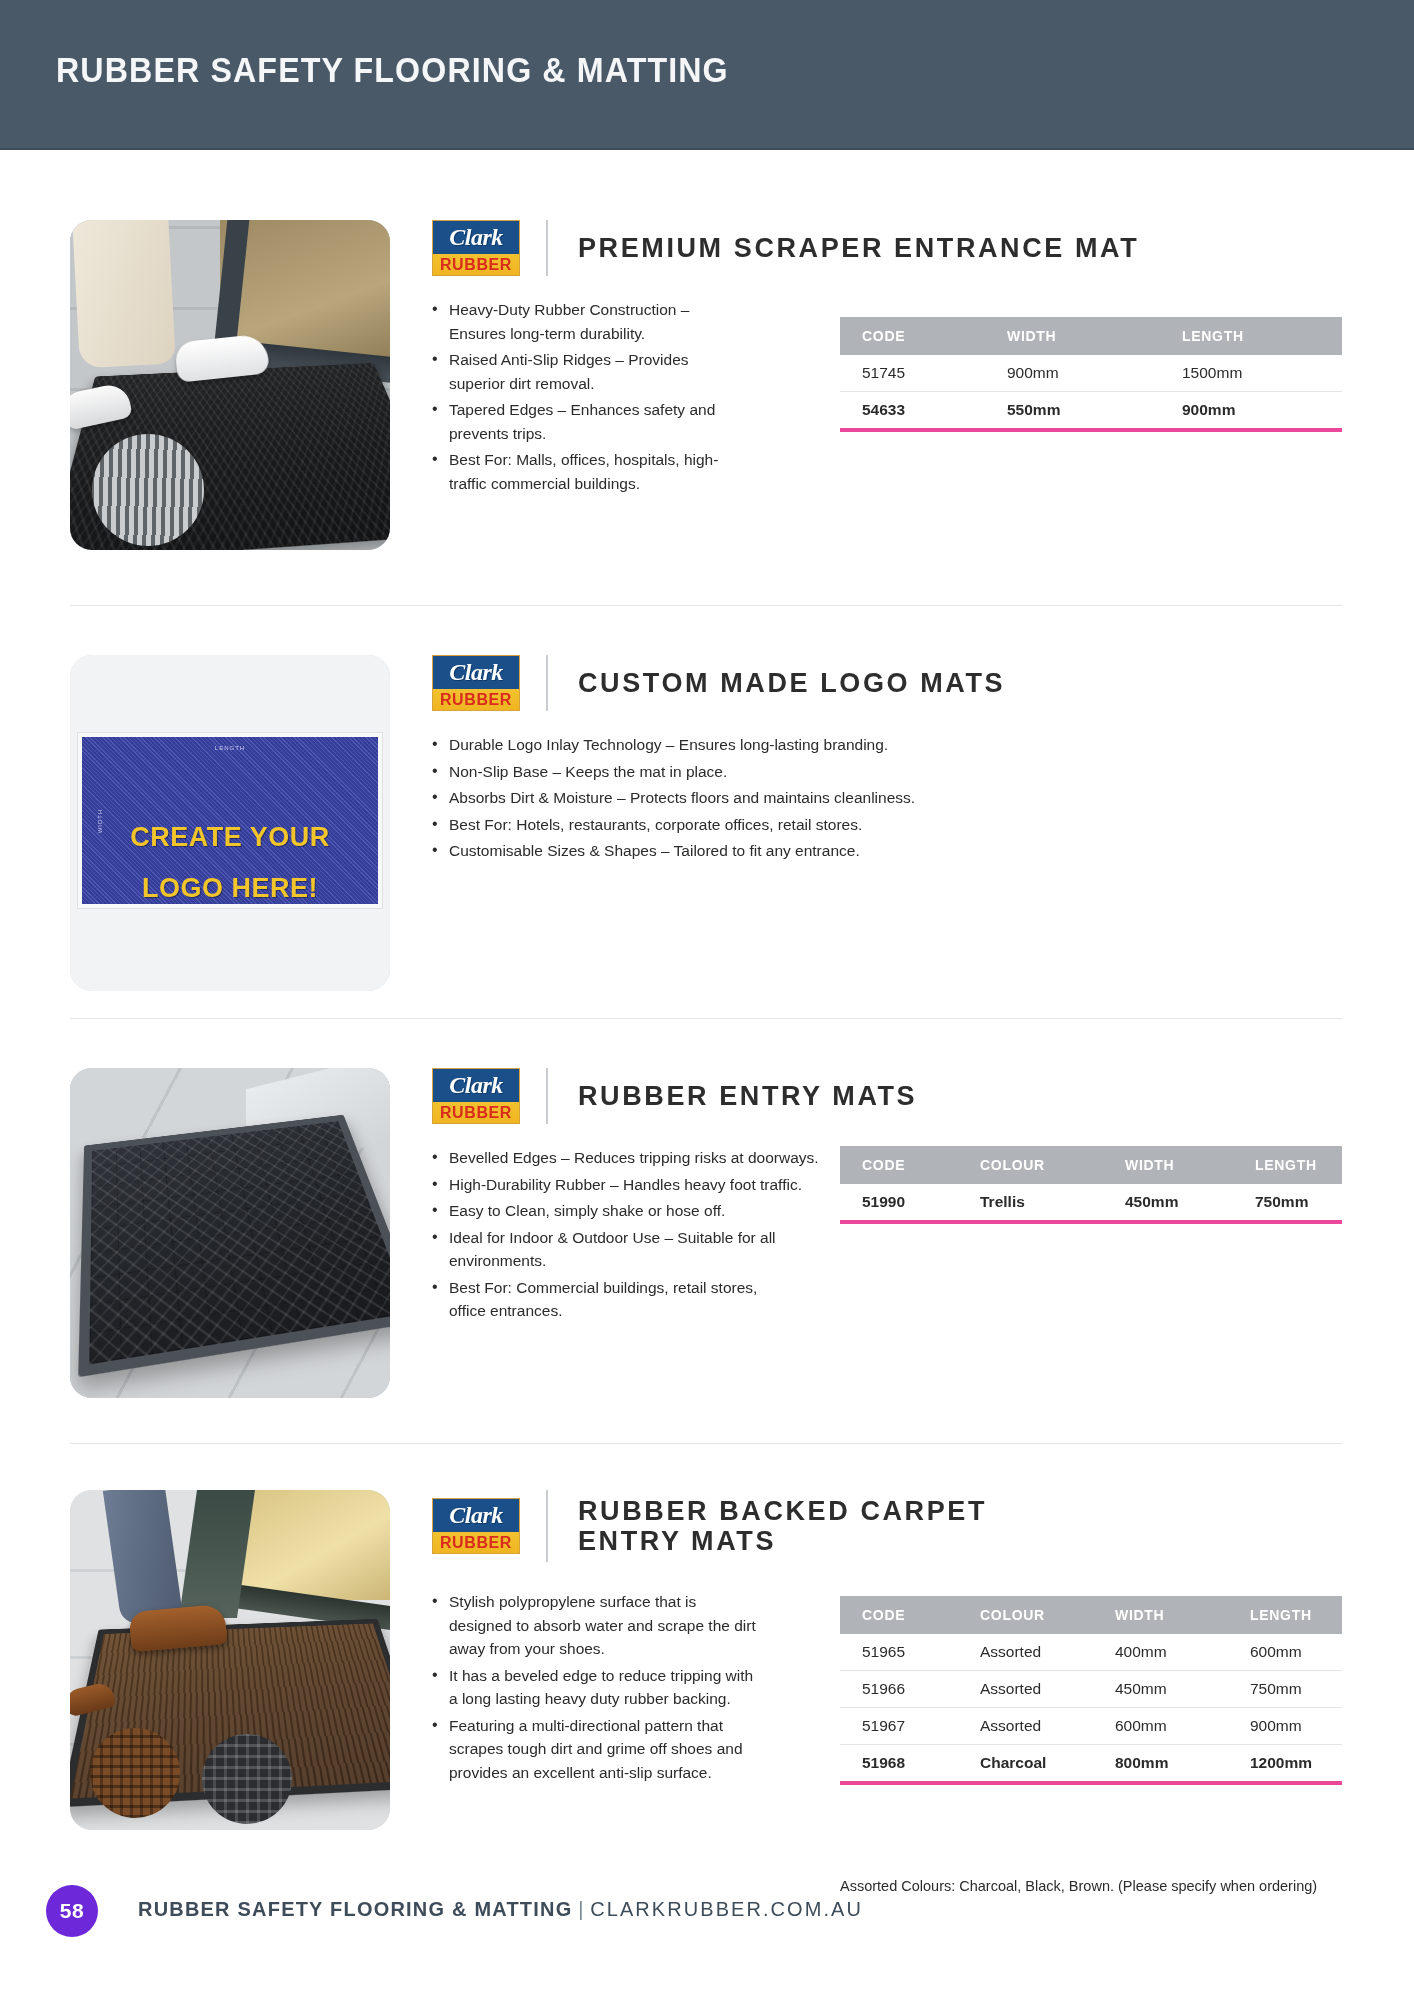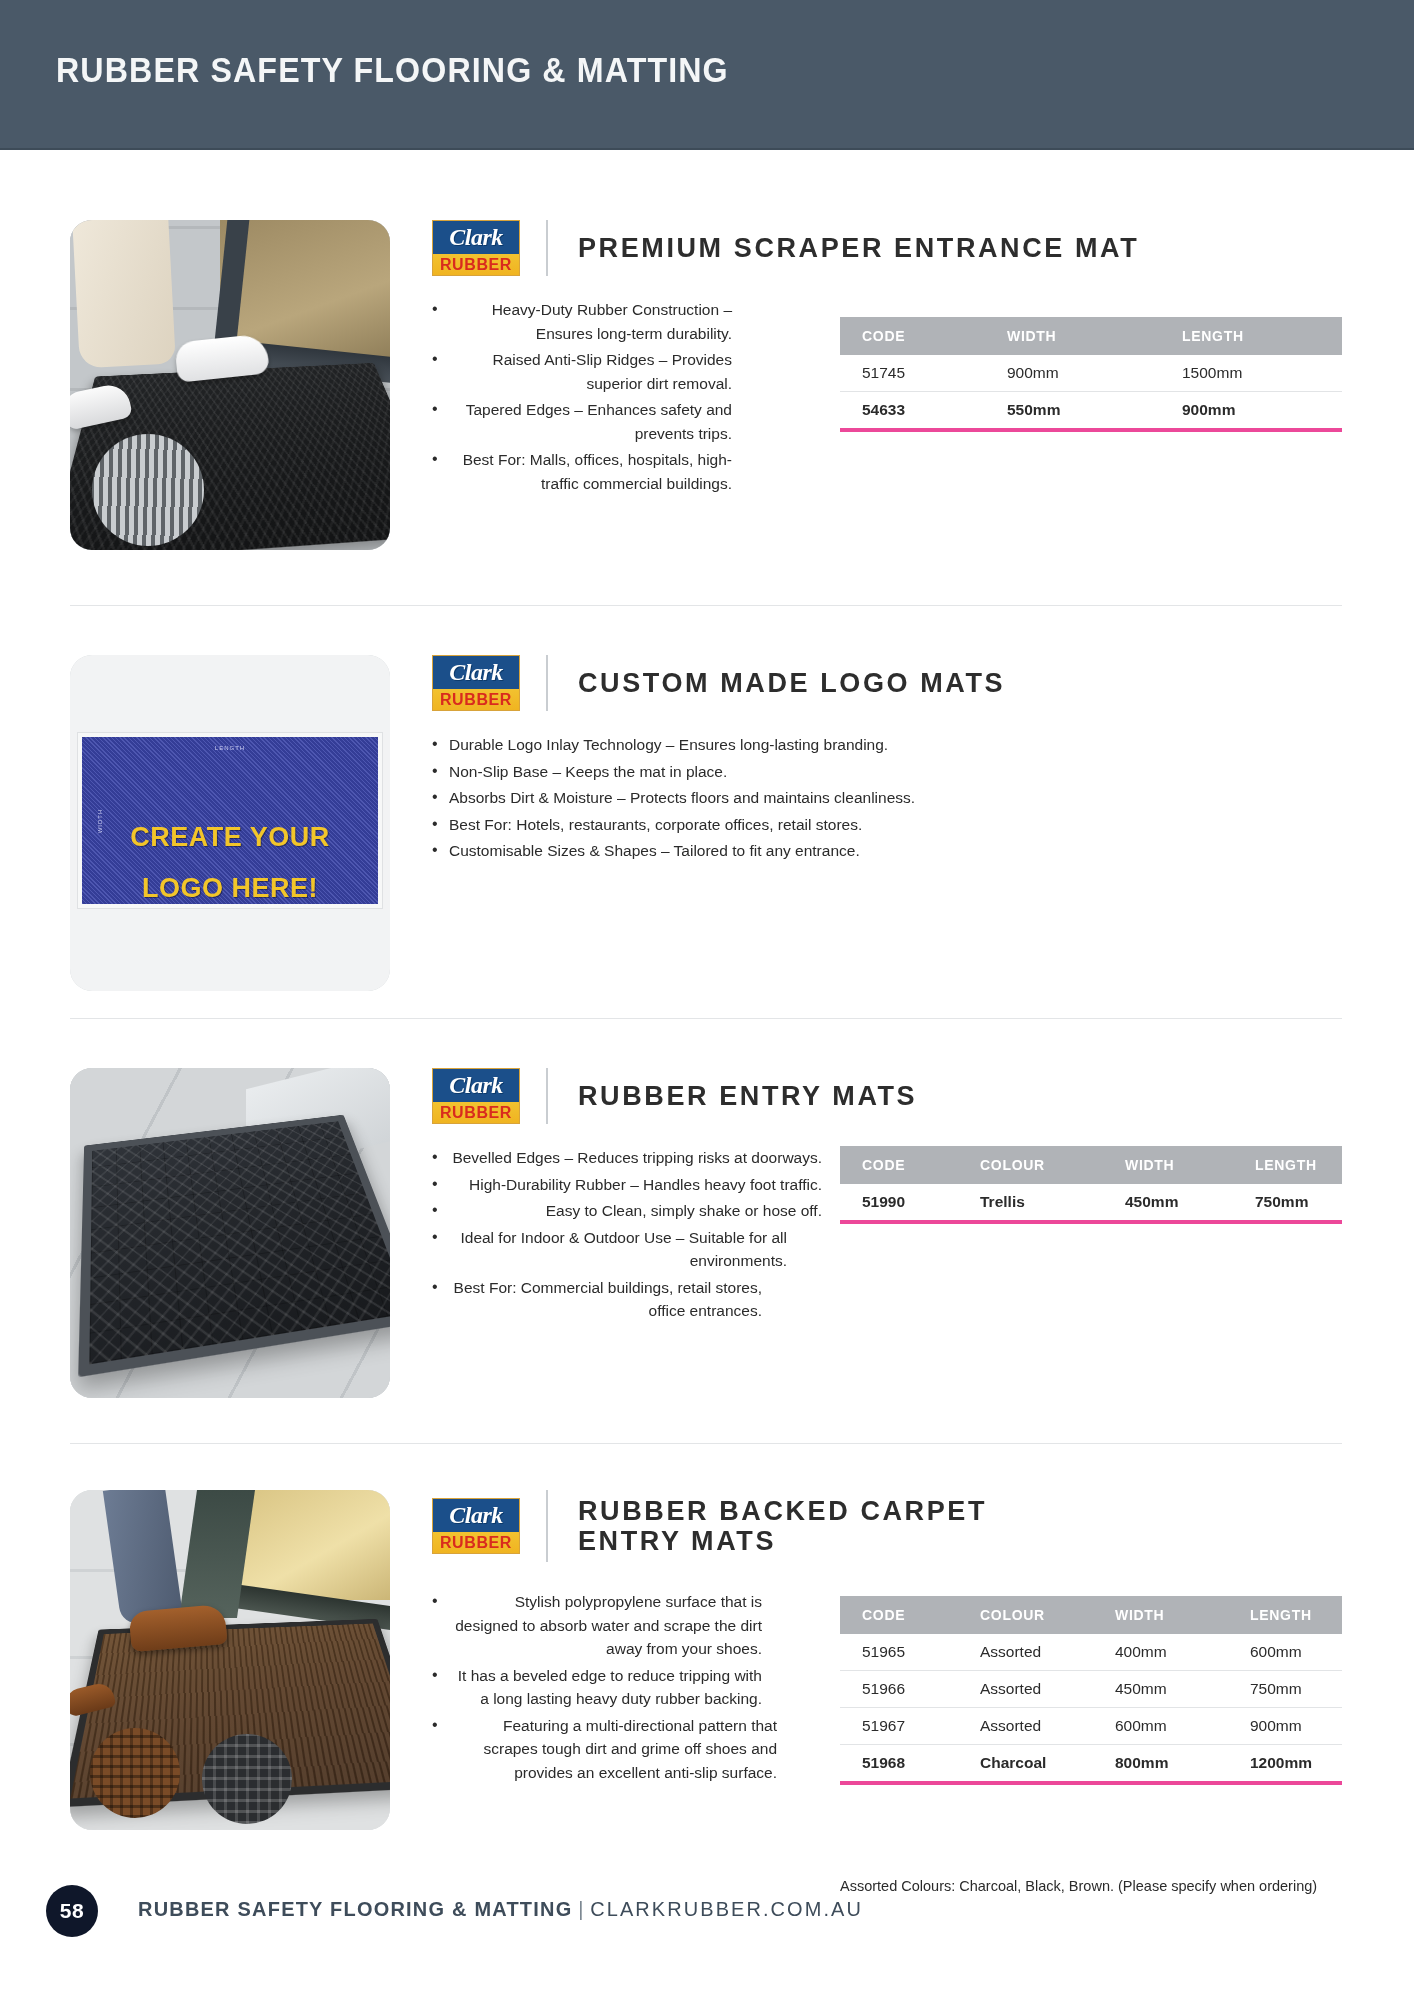--- a/index.html
+++ b/index.html
@@ -74,21 +74,21 @@
   ul.features { list-style: none; margin-top: 22px; }
   ul.features li {
     position: relative; padding-left: 17px;
     font-size: 15.5px; line-height: 1.52; color: #2b2b2b;
     margin-bottom: 3px;
   }
   ul.features li::before {
     content: "\2022"; position: absolute; left: 0; top: -1px;
     font-size: 16px; color: #2b2b2b;
   }
-  .narrow-col ul.features li { width: 300px; text-align: right; }
+  .narrow-col ul.features li { width: 300px; }
 
   
   .spec-table {
     position: absolute;
     border-collapse: collapse;
     font-size: 15px;
   }
   .spec-table th {
     background: #b0b3b7; color: #ffffff;
     font-size: 14px; font-weight: 700; letter-spacing: 0.7px;
@@ -104,21 +104,21 @@
   .spec-table tr:last-child td { border-bottom: 4px solid #ec4899; font-weight: bold; }
   .table-note {
     position: absolute; font-size: 14.5px; color: #2b2b2b;
   }
 
   
   .hr { position: absolute; left: 70px; width: 1272px; height: 1px; background: #e3e5e7; }
   .page-badge {
     position: absolute; left: 46px; top: 1885px;
     width: 52px; height: 52px; border-radius: 50%;
-    background: #0f172a; color: #fff;
+    background: #6d28d9; color: #fff;
     font-size: 21px; font-weight: 700; letter-spacing: 0.5px;
     display: flex; align-items: center; justify-content: center;
     font-family: "Liberation Sans Narrow","Liberation Sans", sans-serif;
   }
   .footer-text {
     position: absolute; left: 138px; top: 1897px;
     font-size: 21px; font-weight: 700; color: #3e4c5a;
     letter-spacing: 1.3px; white-space: nowrap;
     font-family: "Liberation Sans Narrow","Liberation Sans", sans-serif;
     transform: scaleX(0.95); transform-origin: left center;

